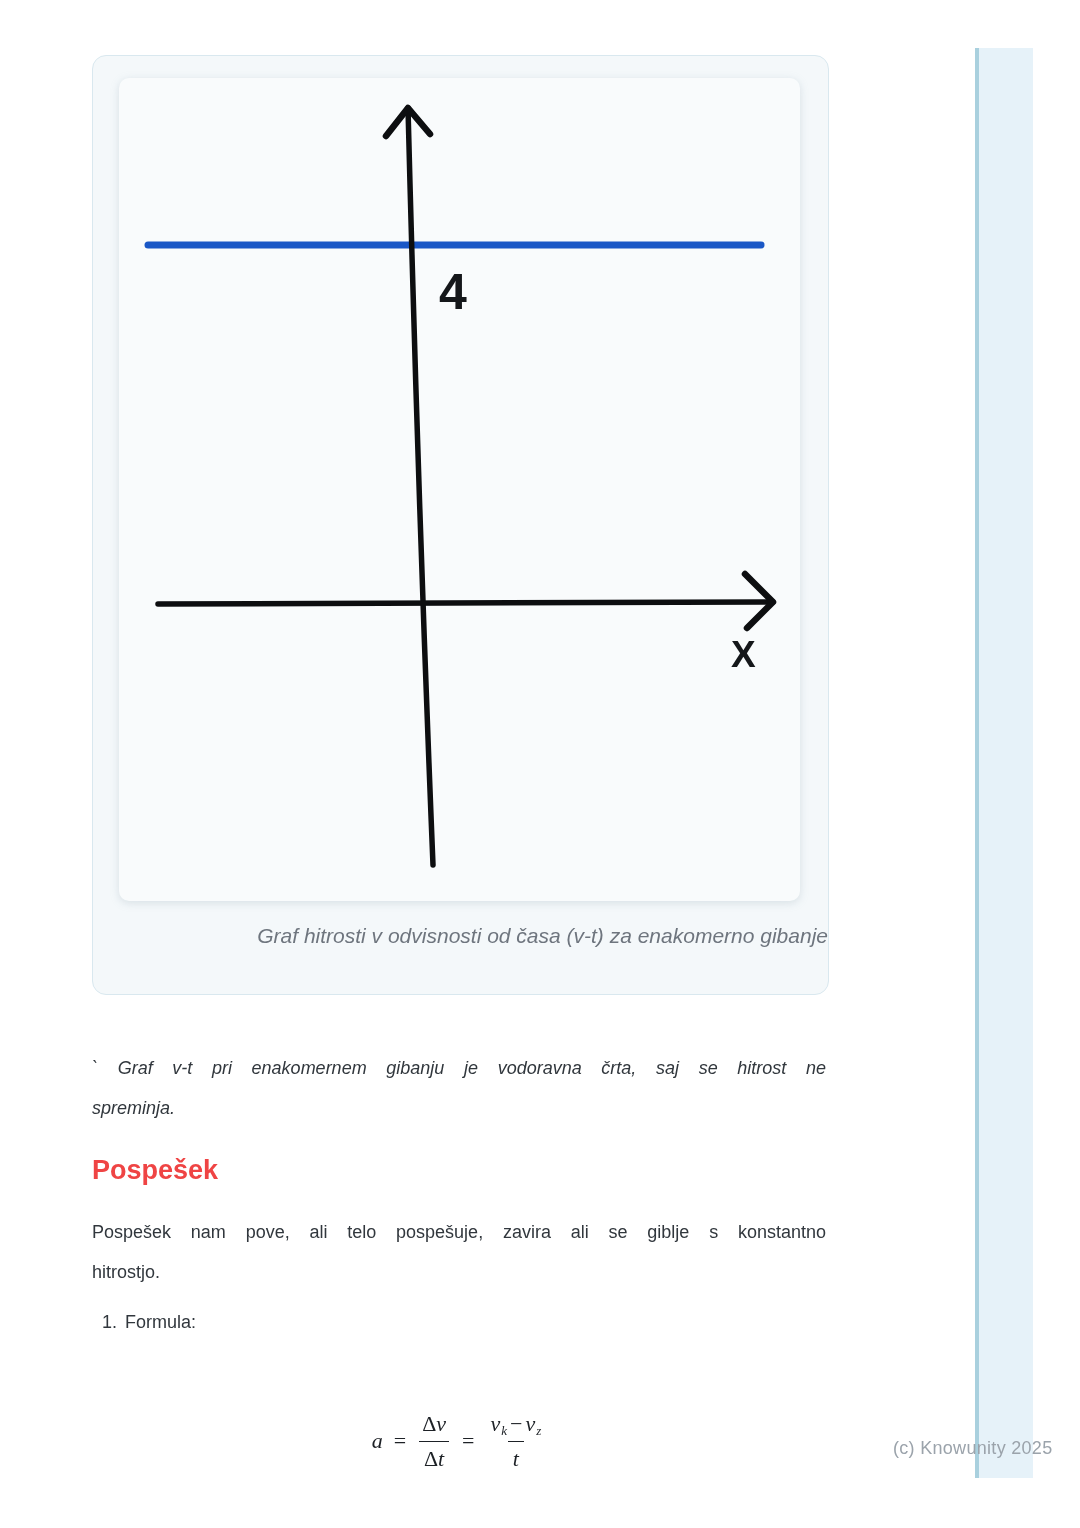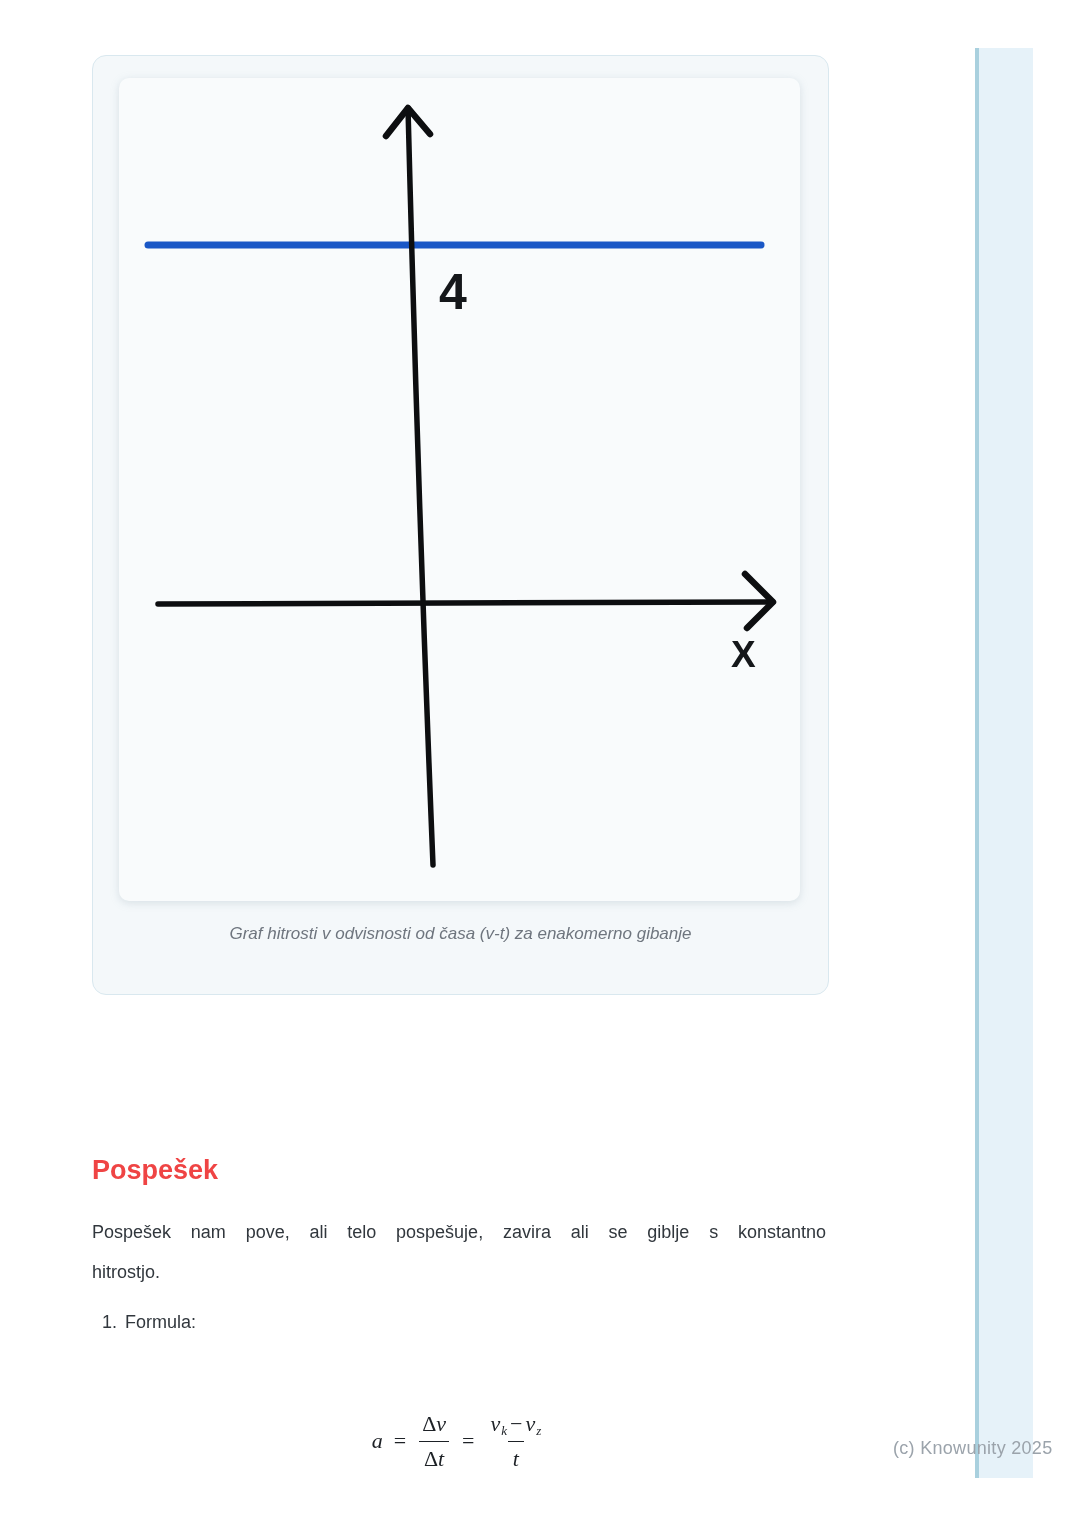--- a/index.html
+++ b/index.html
@@ -16,21 +16,21 @@
                font-size:18px; color:#9ba3ab; letter-spacing:.3px; }
 
   
   .figure-card { position:absolute; left:92px; top:55px; width:737px; height:940px;
                  background:#f4f8fa; border:1.5px solid #d9e8ef; border-radius:14px; }
   .figure-panel { position:absolute; left:26px; top:22px; width:681px; height:823px;
                   background:#f9fbfc; border-radius:10px;
                   box-shadow:0 2px 8px rgba(140,160,175,.28); overflow:hidden; }
   .figure-panel svg { display:block; width:100%; height:100%; }
   .figure-caption { position:absolute; left:0; top:868px; width:100%;
-                    text-align:center; font-style:italic; font-size:17px; color:#6e757e; }
+                    text-align:right; font-style:italic; font-size:21px; color:#6e757e; }
 
   
   .textcol { position:absolute; left:92px; width:734px; color:#31373d; font-size:18px; }
   .line { line-height:40px; white-space:nowrap; }
   .line.just { white-space:normal; text-align:justify; text-align-last:justify; }
 
   .note-para { top:1048px; font-style:italic; }
 
   .section-heading { position:absolute; left:92px; top:1155px;
                      font-size:27px; font-weight:700; color:#ef4444; }
@@ -75,20 +75,24 @@
         <path d="M 39 526 L 654 524" stroke="#0d0e10" stroke-width="5.5" stroke-linecap="round" fill="none"></path>
         <path d="M 626 496 L 654 524 L 628 550" stroke="#0d0e10" stroke-width="6.5" stroke-linecap="round" stroke-linejoin="round" fill="none"></path>
 
         <text x="320" y="231" font-size="50" font-weight="600" fill="#15171a">4</text>
         <text x="612" y="589" font-size="37" font-weight="600" fill="#15171a">X</text>
       </svg>
     </div>
     <div class="figure-caption">Graf hitrosti v odvisnosti od časa (v-t) za enakomerno gibanje</div>
   </div>
 
+  <div class="textcol note-para">
+    <div class="line just">` Graf v-t pri enakomernem gibanju je vodoravna črta, saj se hitrost ne</div>
+    <div class="line">spreminja.</div>
+  </div>
 
   <h2 class="section-heading">Pospešek</h2>
 
   <div class="textcol intro-para">
     <div class="line just">Pospešek nam pove, ali telo pospešuje, zavira ali se giblje s konstantno</div>
     <div class="line">hitrostjo.</div>
   </div>
 
   <div class="list-block">
     <div class="list-row">

